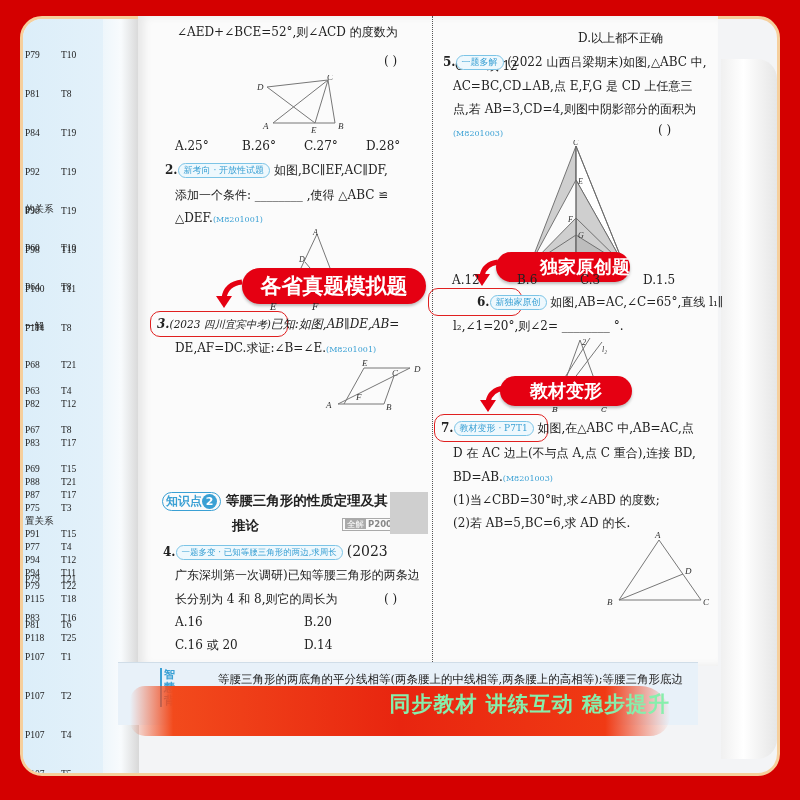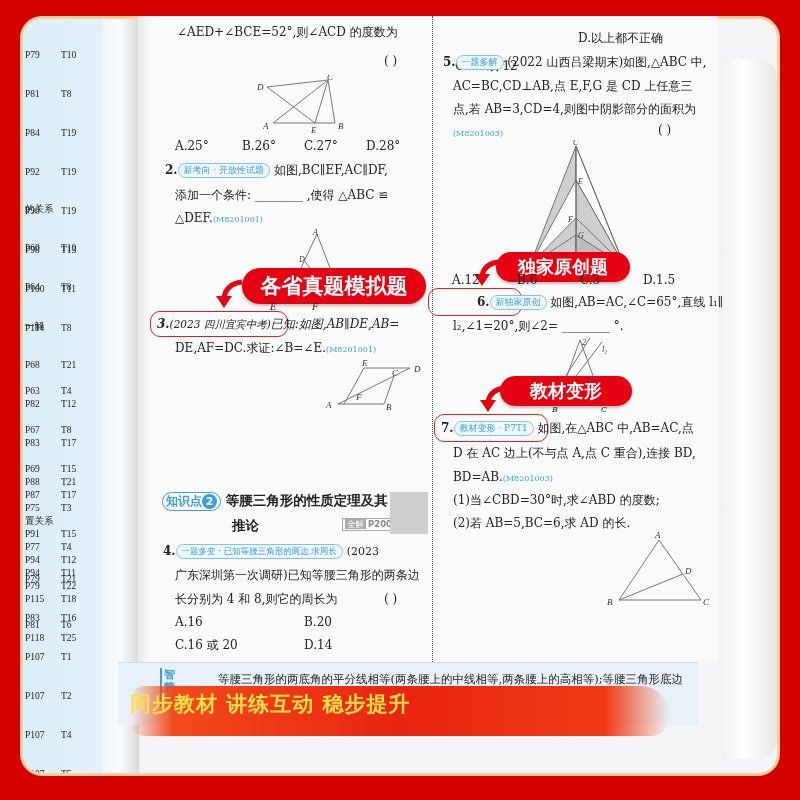--- a/index.html
+++ b/index.html
@@ -23,21 +23,21 @@
   .kp{position:absolute;left:162px;top:492px;font-family:"DejaVu Sans",sans-serif;font-weight:bold;font-size:13.5px;color:#222;}
   .kp .lab{display:inline-block;border:1.5px solid #3aa0d4;border-radius:10px;color:#3aa0d4;padding:0 3px;font-size:12px;}
   .kp .num{display:inline-block;width:15px;height:15px;border-radius:50%;background:#3aa0d4;color:#fff;text-align:center;font-size:11px;line-height:15px;}
   .graybox{position:absolute;left:390px;top:492px;width:38px;height:42px;background:#cfcfcf;}
   .quanjie{position:absolute;left:342px;top:518px;font-family:"DejaVu Sans",sans-serif;font-size:8.5px;color:#888;border:1px solid #aaa;padding:0 2px;line-height:11px;}
   .quanjie span{background:#aaa;color:#fff;padding:0 2px;margin-right:2px;}
   .bottom-strip{position:absolute;left:118px;top:662px;width:580px;height:62px;background:#e8f1f9;border-top:1px solid #d0dde8;}
   .side-label{position:absolute;left:160px;top:668px;width:14px;font-family:"DejaVu Sans",sans-serif;font-size:11px;color:#3aa0d4;font-weight:bold;line-height:13px;border-left:2px solid #3aa0d4;padding-left:2px;}
   .tip{position:absolute;left:218px;top:672px;font-size:11.5px;color:#222;}
   .brush{position:absolute;left:130px;top:686px;width:540px;height:50px;background:linear-gradient(90deg,rgba(255,120,80,0) 0%,#f24a1c 8%,#e8250f 50%,#f03a14 88%,rgba(255,120,80,0) 100%);border-radius:30px 60px 40px 30px;}
-  .slogan{position:absolute;left:130px;top:690px;width:540px;text-align:left;font-family:"DejaVu Sans",sans-serif;font-weight:bold;font-size:21px;color:#fde047;letter-spacing:1px;}
+  .slogan{position:absolute;left:130px;top:690px;width:540px;text-align:right;font-family:"DejaVu Sans",sans-serif;font-weight:bold;font-size:21px;color:#86efac;letter-spacing:1px;}
 </style>
 </head>
 <body>
 
 <div class="frame">
   <div class="edge-left"></div>
 
   <div class="idx" style="top:4px;">
     <div class="row"><span class="c1">P79</span><span>T10</span></div>
     <div class="row"><span class="c1">P81</span><span>T8</span></div>
@@ -174,21 +174,21 @@
 <div class="kp">
   <span class="lab"><span>知识点</span><span class="num">2</span></span>
   <span>等腰三角形的性质定理及其</span>
 </div>
 <div class="kp" style="left:232px;top:517px;">推论</div>
 <div class="quanjie"><span>全解</span><b>P200</b></div>
 <div class="graybox"></div>
 
 <div class="t" style="left:163px;top:543px;">
   <span class="b">4.</span><span class="tag" style="font-size:8.5px;">一题多变 · 已知等腰三角形的两边,求周长</span>
-  <span style="font-size:11px;margin-top:20px;">(2023</span>
+  <span style="font-size:14px;margin-top:20px;">(2023</span>
 </div>
 <div class="t" style="left:175px;top:567px;">广东深圳第一次调研)已知等腰三角形的两条边</div>
 <div class="t" style="left:175px;top:591px;">长分别为 4 和 8,则它的周长为</div>
 <div class="t" style="left:384px;top:591px;">(      )</div>
 <div class="t" style="left:175px;top:614px;">A.16</div>
 <div class="t" style="left:304px;top:614px;">B.20</div>
 <div class="t" style="left:175px;top:637px;">C.16 或 20</div>
 <div class="t" style="left:304px;top:637px;">D.14</div>
 
 <div class="t" style="left:455px;top:18px;margin-top:40px;">C.15 或 12</div>
@@ -215,21 +215,21 @@
     <line x1="48" y1="95" x2="2" y2="125"></line>
   </g>
   <g font-family="Liberation Serif, serif" font-style="italic" font-size="8" fill="#333">
     <text x="45" y="5">C</text>
     <text x="50" y="44">E</text>
     <text x="40" y="82">F</text>
     <text x="50" y="98">G</text>
   </g>
 </svg>
 
-<div class="pill" style="left:496px;top:252px;width:134px;height:30px;font-size:18px;line-height:30px;">独家原创题</div>
+<div class="pill" style="left:496px;top:252px;width:134px;height:30px;font-size:18px;line-height:30px;text-align:right;">独家原创题</div>
 <svg class="arrow" style="left:470px;top:258px;" width="30" height="32">
   <path d="M28 4 Q14 6 12 18" stroke="#e50012" stroke-width="5" fill="none"></path>
   <polygon points="4,16 20,16 12,28" fill="#e50012"></polygon>
 </svg>
 <div class="t" style="left:452px;top:272px;">A.12</div>
 <div class="t" style="left:517px;top:272px;">B.6</div>
 <div class="t" style="left:580px;top:272px;">C.3</div>
 <div class="t" style="left:643px;top:272px;">D.1.5</div>
 
 <div class="redbox" style="left:428px;top:288px;width:92px;height:26px;"></div>

